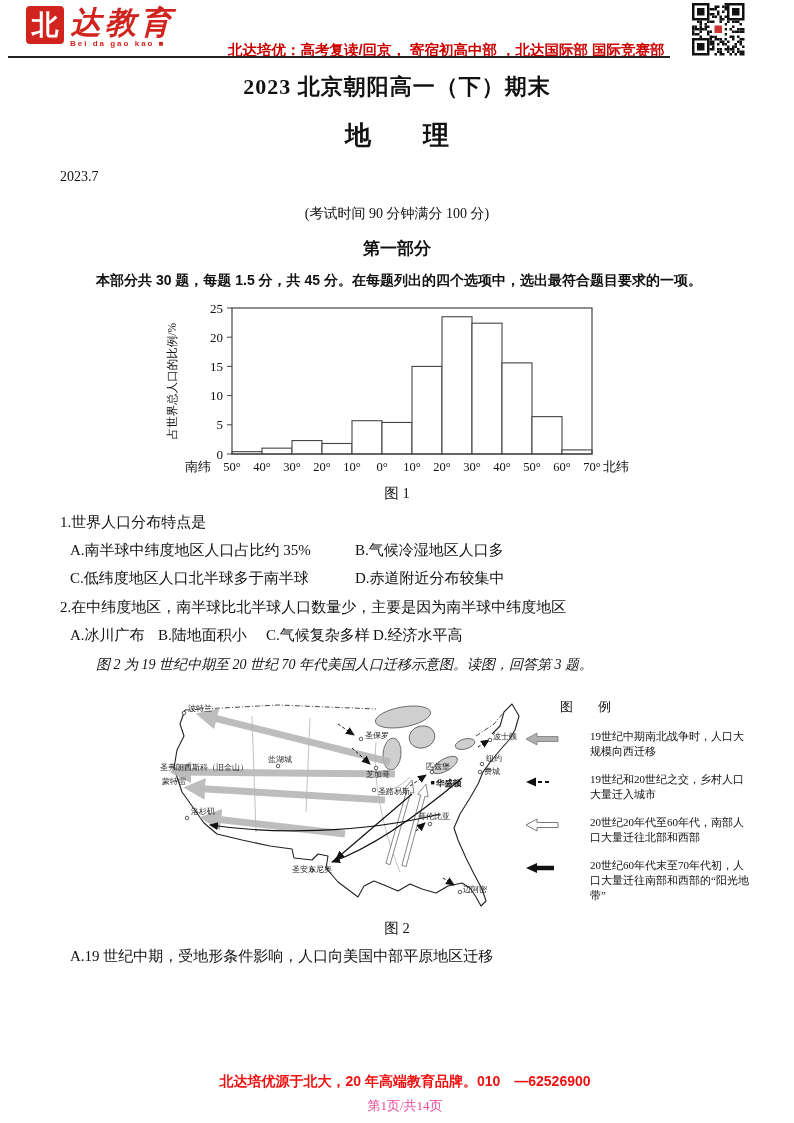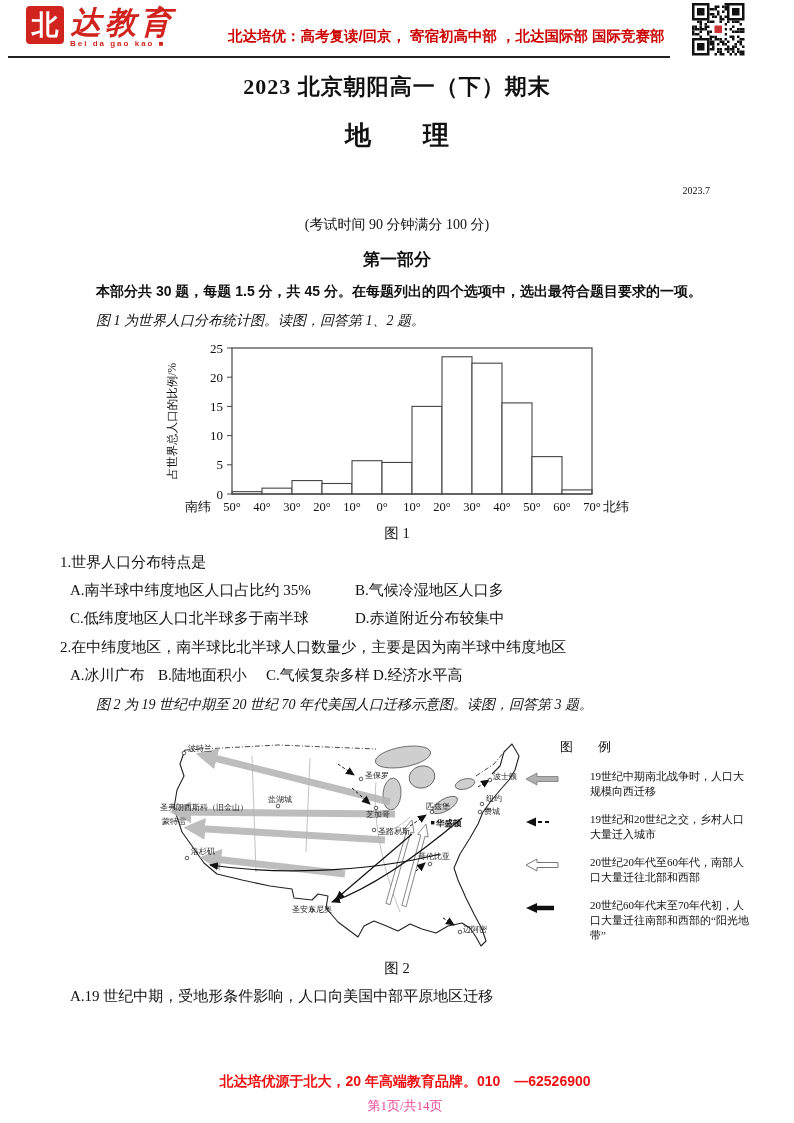--- a/index.html
+++ b/index.html
@@ -12,30 +12,30 @@
   .header { position:relative; height:58px; }
   .logo { position:absolute; left:26px; top:6px; display:flex; align-items:flex-start; }
   .logo-sq { width:38px; height:38px; background:#d2241f; border-radius:4px; color:#fff;
     font-size:27px; font-weight:bold; display:flex; align-items:center; justify-content:center;
     font-family:"Liberation Serif",serif; }
   .logo-right { margin-left:6px; }
   .logo-text { color:#d2241f; font-size:31px; font-weight:bold; font-style:italic;
     line-height:33px; letter-spacing:4px; font-family:"Liberation Serif",serif; }
   .logo-sub { color:#d2241f; font-size:8px; letter-spacing:2px; font-weight:bold;
     font-family:"Liberation Sans",sans-serif; }
-  .tagline { position:absolute; left:228px; top:27px; color:#cc0000; font-weight:bold;
+  .tagline { position:absolute; left:228px; top:41px; color:#cc0000; font-weight:bold;
     font-size:14.5px; font-family:"Liberation Sans",sans-serif; }
   .qr { position:absolute; right:48px; top:3px; }
   .header-rule { position:absolute; left:8px; bottom:0; width:662px; height:0;
     border-bottom:2px solid #222; }
   
   .page { padding:0 60px; }
   .title { text-align:center; font-size:22px; font-weight:600; margin-top:14px; letter-spacing:1px; }
   .subject { text-align:center; font-size:26px; font-weight:700; margin-top:16px; }
-  .date { text-align:right; padding-right:24px; font-size:10px; margin-top:32px; }
+  .date { padding-right:24px; font-size:14px; margin-top:16px; }
   .exam-meta { text-align:center; font-size:14px; margin-top:20px; }
   .notice { text-align:center; font-size:15px; margin-top:10px; }
   .part-heading { text-align:center; font-size:17px; font-weight:bold; margin-top:14px;
     font-family:"Liberation Sans",sans-serif; }
   .part-intro { font-size:14px; font-weight:bold; margin-top:12px; text-indent:36px;
     font-family:"Liberation Sans",sans-serif; }
   .fig-intro { font-size:14px; font-style:italic; margin-top:11px; text-indent:36px; }
   .chart-wrap { display:flex; justify-content:center; margin-top:6px; }
   .fig-caption { text-align:center; font-size:14.5px; margin-top:2px; }
   .stem { font-size:15px; margin-top:10px; }
@@ -222,21 +222,20 @@
   <div class="header-rule"></div>
 </div>
 
 <div class="page">
   <div class="title">2023 北京朝阳高一（下）期末</div>
   <div class="subject">地　　理</div>
   <div class="date">2023.7</div>
   <div class="exam-meta">(考试时间 90 分钟满分 100 分)</div>
   <div class="part-heading">第一部分</div>
   <div class="part-intro">本部分共 30 题，每题 1.5 分，共 45 分。在每题列出的四个选项中，选出最符合题目要求的一项。</div>
-  <div class="fig-intro">图 1 为世界人口分布统计图。读图，回答第 1、2 题。</div>
 
   <div class="chart-wrap">
     <div id="fig1-chart"><svg width="470" height="182">
           <rect x="70" y="155.664" width="30" height="2.336" fill="#ffffff" stroke="#444444" stroke-width="1.1"></rect>
           <rect x="100" y="152.16" width="30" height="5.84" fill="#ffffff" stroke="#444444" stroke-width="1.1"></rect>
           <rect x="130" y="144.568" width="30" height="13.431999999999999" fill="#ffffff" stroke="#444444" stroke-width="1.1"></rect>
           <rect x="160" y="147.488" width="30" height="10.512" fill="#ffffff" stroke="#444444" stroke-width="1.1"></rect>
           <rect x="190" y="124.712" width="30" height="33.288" fill="#ffffff" stroke="#444444" stroke-width="1.1"></rect>
           <rect x="220" y="126.464" width="30" height="31.536" fill="#ffffff" stroke="#444444" stroke-width="1.1"></rect>
           <rect x="250" y="70.4" width="30" height="87.6" fill="#ffffff" stroke="#444444" stroke-width="1.1"></rect>

